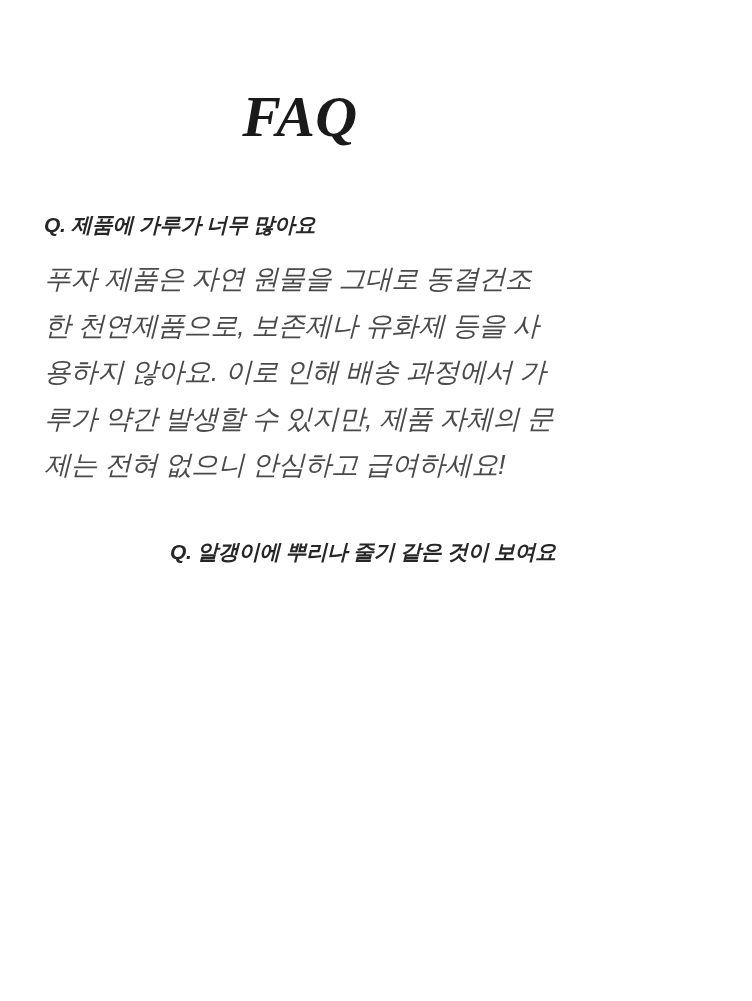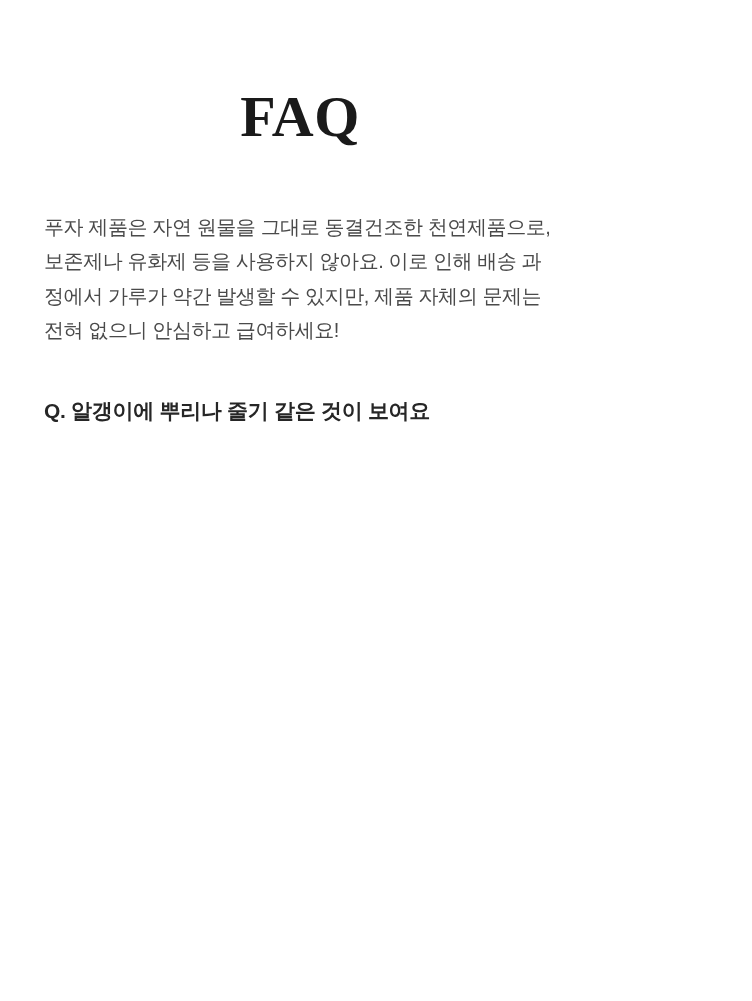--- a/index.html
+++ b/index.html
@@ -14,20 +14,21 @@
     font-family: "Liberation Sans", "DejaVu Sans", sans-serif;
     color: #2f2f2f;
     -webkit-font-smoothing: antialiased;
   }
   .page {
     width: 600px;
     min-height: 1001px;
     box-sizing: border-box;
     padding: 0 44px;
     position: relative;
+    font-style: italic;
   }
   .faq-title {
     font-family: "Liberation Serif", "DejaVu Serif", serif;
     font-weight: 700;
     font-size: 58px;
     line-height: 1;
     text-align: center;
     color: #1a1a1a;
     letter-spacing: 0.5px;
     padding-top: 88px;
@@ -36,49 +37,51 @@
   .faq-list {
     margin: 0;
     padding: 0;
     list-style: none;
   }
   .faq-item {
     margin-bottom: 48px;
   }
   .faq-item:last-child {
     margin-bottom: 4px;
+    text-align: right;
   }
   .faq-question {
     font-size: 21px;
     font-weight: 700;
     line-height: 1.45;
     color: #262626;
     margin: 0 0 16px 0;
     letter-spacing: -0.3px;
   }
   .faq-answer {
-    font-size: 20px;
+    font-size: 27px;
     font-weight: 400;
     line-height: 1.72;
     color: #4a4a4a;
     margin: 0;
     letter-spacing: -0.4px;
     max-width: 664px;
   }
 </style>
 </head>
 <body>
 
 <div class="page">
 
   <h1 class="faq-title">FAQ</h1>
 
   <ul class="faq-list">
 
     <li class="faq-item">
+      <p class="faq-question">Q. 제품에 가루가 너무 많아요</p>
       <p class="faq-answer">푸자 제품은 자연 원물을 그대로 동결건조한 천연제품으로, 보존제나 유화제 등을 사용하지 않아요. 이로 인해 배송 과정에서 가루가 약간 발생할 수 있지만, 제품 자체의 문제는 전혀 없으니 안심하고 급여하세요!</p>
     </li>
 
     <li class="faq-item">
     </li>
 
     <li class="faq-item">
       <p class="faq-question">Q. 알갱이에 뿌리나 줄기 같은 것이 보여요</p>
     </li>
 

